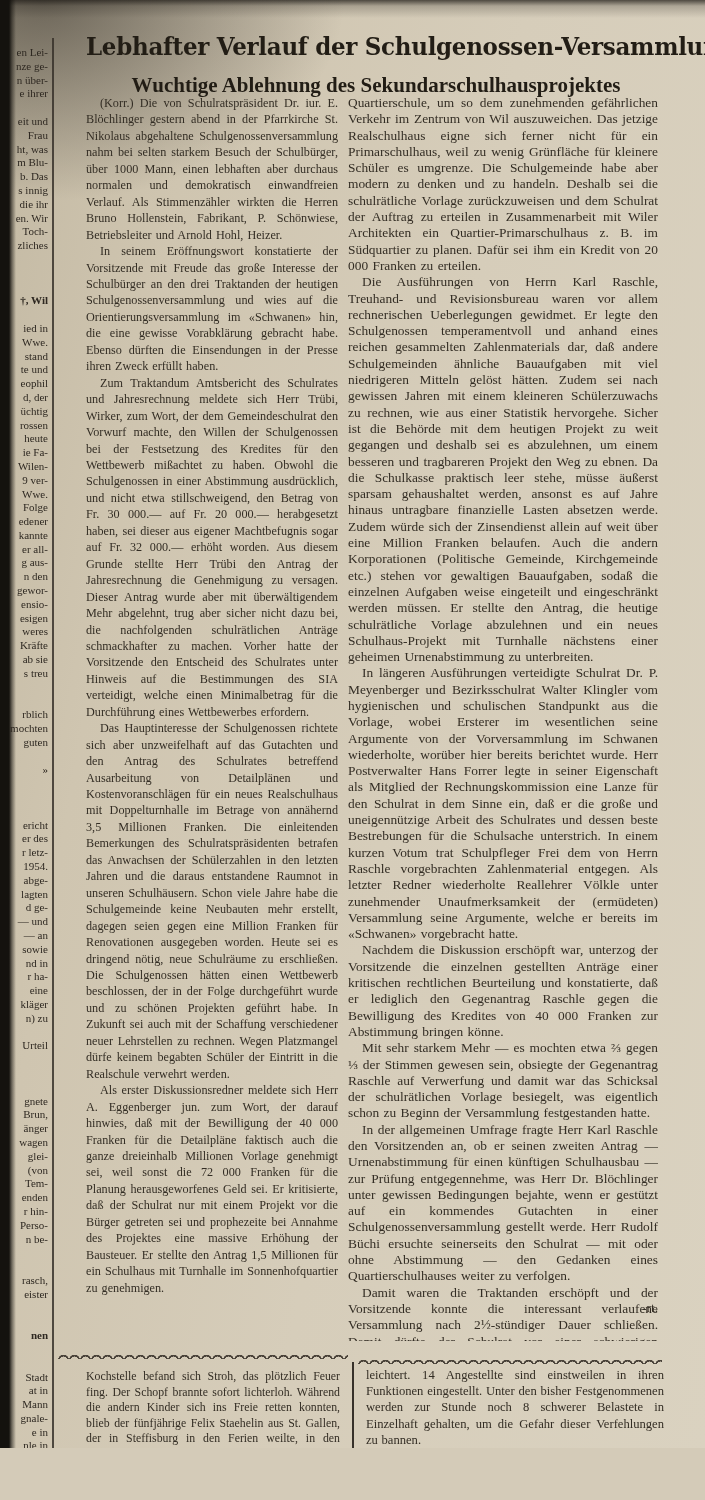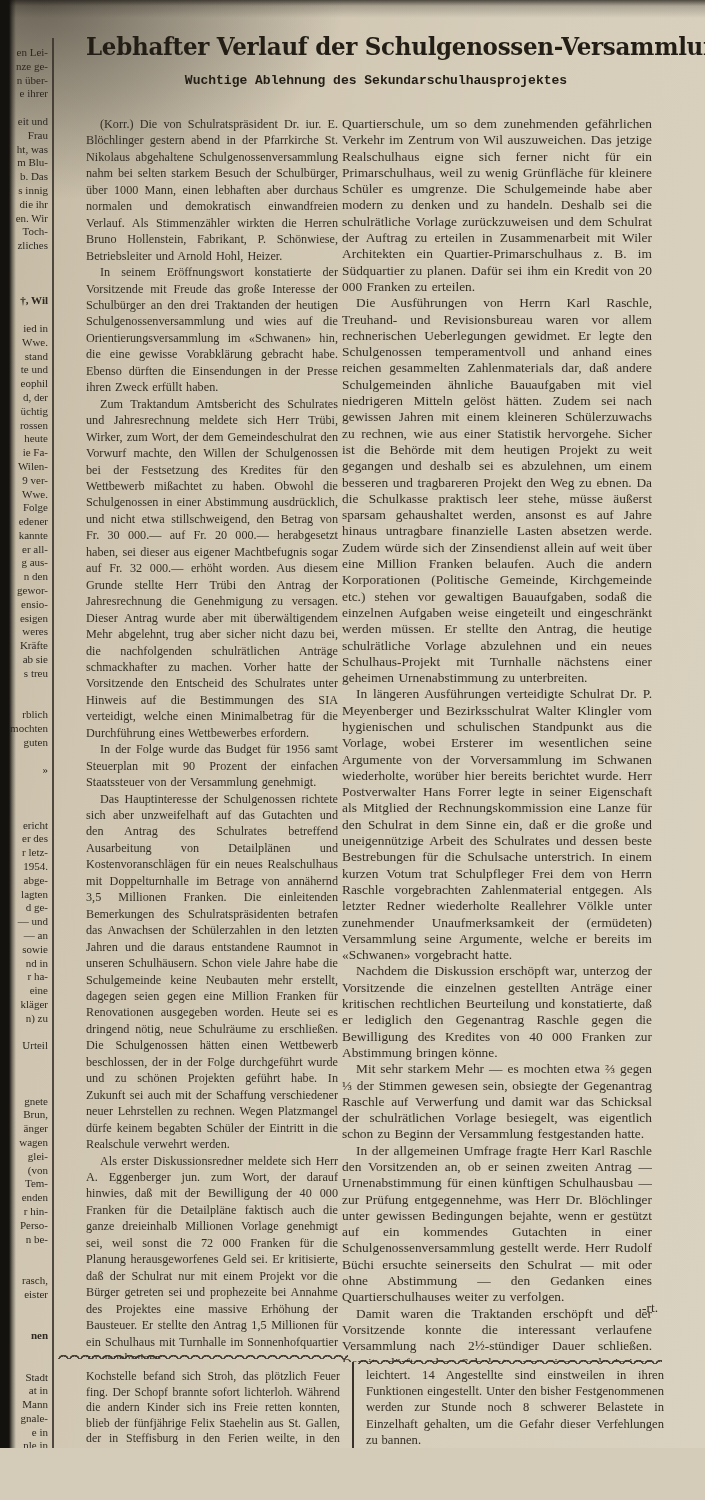--- a/index.html
+++ b/index.html
@@ -30,25 +30,25 @@
   }
   .frag { height:13.8px; white-space:nowrap; overflow:hidden; }
   .frag.bold { font-weight:bold; font-size:11px; }
   
   .headline { position:absolute; left:86px; top:32px; width:580px; text-align:center; color:#221d15; }
   .headline h1 {
     margin:0; font-family:"DejaVu Serif", serif; font-weight:bold;
     font-size:23px; letter-spacing:-0.3px; white-space:nowrap; transform:scaleY(1.06);
   }
   .headline h2 {
-    margin:14px 0 0; font-family:Liberation Mono, monospace; font-weight:bold;
-    font-size:13px; letter-spacing:0; white-space:nowrap;text-align:center;
-  }
-  
-  .cols { position:absolute; left:86px; top:116px; width:580px; display:flex; gap:4px; color:#332d24; }
+    margin:14px 0 0; font-family:Liberation Serif, serif; font-weight:bold;
+    font-size:21px; letter-spacing:0; white-space:nowrap;text-align:center;
+  }
+  
+  .cols { position:absolute; left:86px; top:95px; width:580px; display:flex; gap:10px; color:#332d24; }
   .colL { width:252px; font-size:12.2px; line-height:16.45px; word-spacing:1px; height:1243px; overflow:hidden; }
   .colR { width:310px; font-size:13.4px; line-height:16.3px; word-spacing:1px; height:1246px; overflow:hidden; }
   p.para { margin:0; text-indent:14px; text-align:justify; }
   p.para.cont { text-indent:0; }
   .sig { position:absolute; left:358px; top:1300px; width:300px; text-align:right; padding-right:10px;
          font-size:13.4px; color:#332d24; }
   
   .wavy {
     position:absolute; height:8px; opacity:.9;
     background-image:radial-gradient(circle at 5.5px 9px, rgba(0,0,0,0) 0 3.4px, #3a332b 3.6px 5.2px, rgba(0,0,0,0) 5.5px);
@@ -191,21 +191,20 @@
     <h1>Lebhafter Verlauf der Schulgenossen-Versammlung</h1>
     <h2>Wuchtige Ablehnung des Sekundarschulhausprojektes</h2>
   </div>
 
   <div class="cols">
     <div class="colL">
 
     <p class="para">(Korr.) Die von Schulratspräsident Dr. iur. E. Blöchlinger gestern abend in der Pfarrkirche St. Nikolaus abgehaltene Schulgenossenversammlung nahm bei selten starkem Besuch der Schulbürger, über 1000 Mann, einen lebhaften aber durchaus normalen und demokratisch einwandfreien Verlauf. Als Stimmenzähler wirkten die Herren Bruno Hollenstein, Fabrikant, P. Schönwiese, Betriebsleiter und Arnold Hohl, Heizer.</p>
         <p class="para">In seinem Eröffnungswort konstatierte der Vorsitzende mit Freude das große Interesse der Schulbürger an den drei Traktanden der heutigen Schulgenossenversammlung und wies auf die Orientierungsversammlung im «Schwanen» hin, die eine gewisse Vorabklärung gebracht habe. Ebenso dürften die Einsendungen in der Presse ihren Zweck erfüllt haben.</p>
         <p class="para">Zum Traktandum Amtsbericht des Schulrates und Jahresrechnung meldete sich Herr Trübi, Wirker, zum Wort, der dem Gemeindeschulrat den Vorwurf machte, den Willen der Schulgenossen bei der Festsetzung des Kredites für den Wettbewerb mißachtet zu haben. Obwohl die Schulgenossen in einer Abstimmung ausdrücklich, und nicht etwa stillschweigend, den Betrag von Fr. 30 000.— auf Fr. 20 000.— herabgesetzt haben, sei dieser aus eigener Machtbefugnis sogar auf Fr. 32 000.— erhöht worden. Aus diesem Grunde stellte Herr Trübi den Antrag der Jahresrechnung die Genehmigung zu versagen. Dieser Antrag wurde aber mit überwältigendem Mehr abgelehnt, trug aber sicher nicht dazu bei, die nachfolgenden schulrätlichen Anträge schmackhafter zu machen. Vorher hatte der Vorsitzende den Entscheid des Schulrates unter Hinweis auf die Bestimmungen des SIA verteidigt, welche einen Minimalbetrag für die Durchführung eines Wettbewerbes erfordern.</p>
-        <p class="para">In der Folge wurde das Budget für 1956 samt Steuerplan mit 90 Prozent der einfachen Staatssteuer von der Versammlung genehmigt.</p>
         <p class="para">Das Hauptinteresse der Schulgenossen richtete sich aber unzweifelhaft auf das Gutachten und den Antrag des Schulrates betreffend Ausarbeitung von Detailplänen und Kostenvoranschlägen für ein neues Realschulhaus mit Doppelturnhalle im Betrage von annähernd 3,5 Millionen Franken. Die einleitenden Bemerkungen des Schulratspräsidenten betrafen das Anwachsen der Schülerzahlen in den letzten Jahren und die daraus entstandene Raumnot in unseren Schulhäusern. Schon viele Jahre habe die Schulgemeinde keine Neubauten mehr erstellt, dagegen seien gegen eine Million Franken für Renovationen ausgegeben worden. Heute sei es dringend nötig, neue Schulräume zu erschließen. Die Schulgenossen hätten einen Wettbewerb beschlossen, der in der Folge durchgeführt wurde und zu schönen Projekten geführt habe. In Zukunft sei auch mit der Schaffung verschiedener neuer Lehrstellen zu rechnen. Wegen Platzmangel dürfe keinem begabten Schüler der Eintritt in die Realschule verwehrt werden.</p>
         <p class="para">Als erster Diskussionsredner meldete sich Herr A. Eggenberger jun. zum Wort, der darauf hinwies, daß mit der Bewilligung der 40 000 Franken für die Detailpläne faktisch auch die ganze dreieinhalb Millionen Vorlage genehmigt sei, weil sonst die 72 000 Franken für die Planung herausgeworfenes Geld sei. Er kritisierte, daß der Schulrat nur mit einem Projekt vor die Bürger getreten sei und prophezeite bei Annahme des Projektes eine massive Erhöhung der Bausteuer. Er stellte den Antrag 1,5 Millionen für ein Schulhaus mit Turnhalle im Sonnenhofquartier zu genehmigen.</p>
       </div>
     <div class="colR">
 
     <p class="para cont">Quartierschule, um so dem zunehmenden gefährlichen Verkehr im Zentrum von Wil auszuweichen. Das jetzige Realschulhaus eigne sich ferner nicht für ein Primarschulhaus, weil zu wenig Grünfläche für kleinere Schüler es umgrenze. Die Schulgemeinde habe aber modern zu denken und zu handeln. Deshalb sei die schulrätliche Vorlage zurückzuweisen und dem Schulrat der Auftrag zu erteilen in Zusammenarbeit mit Wiler Architekten ein Quartier-Primarschulhaus z. B. im Südquartier zu planen. Dafür sei ihm ein Kredit von 20 000 Franken zu erteilen.</p>
         <p class="para">Die Ausführungen von Herrn Karl Raschle, Treuhand- und Revisionsbureau waren vor allem rechnerischen Ueberlegungen gewidmet. Er legte den Schulgenossen temperamentvoll und anhand eines reichen gesammelten Zahlenmaterials dar, daß andere Schulgemeinden ähnliche Bauaufgaben mit viel niedrigeren Mitteln gelöst hätten. Zudem sei nach gewissen Jahren mit einem kleineren Schülerzuwachs zu rechnen, wie aus einer Statistik hervorgehe. Sicher ist die Behörde mit dem heutigen Projekt zu weit gegangen und deshalb sei es abzulehnen, um einem besseren und tragbareren Projekt den Weg zu ebnen. Da die Schulkasse praktisch leer stehe, müsse äußerst sparsam gehaushaltet werden, ansonst es auf Jahre hinaus untragbare finanzielle Lasten absetzen werde. Zudem würde sich der Zinsendienst allein auf weit über eine Million Franken belaufen. Auch die andern Korporationen (Politische Gemeinde, Kirchgemeinde etc.) stehen vor gewaltigen Bauaufgaben, sodaß die einzelnen Aufgaben weise eingeteilt und eingeschränkt werden müssen. Er stellte den Antrag, die heutige schulrätliche Vorlage abzulehnen und ein neues Schulhaus-Projekt mit Turnhalle nächstens einer geheimen Urnenabstimmung zu unterbreiten.</p>
         <p class="para">In längeren Ausführungen verteidigte Schulrat Dr. P. Meyenberger und Bezirksschulrat Walter Klingler vom hygienischen und schulischen Standpunkt aus die Vorlage, wobei Ersterer im wesentlichen seine Argumente von der Vorversammlung im Schwanen wiederholte, worüber hier bereits berichtet wurde. Herr Postverwalter Hans Forrer legte in seiner Eigenschaft als Mitglied der Rechnungskommission eine Lanze für den Schulrat in dem Sinne ein, daß er die große und uneigennützige Arbeit des Schulrates und dessen beste Bestrebungen für die Schulsache unterstrich. In einem kurzen Votum trat Schulpfleger Frei dem von Herrn Raschle vorgebrachten Zahlenmaterial entgegen. Als letzter Redner wiederholte Reallehrer Völkle unter zunehmender Unaufmerksamkeit der (ermüdeten) Versammlung seine Argumente, welche er bereits im «Schwanen» vorgebracht hatte.</p>
         <p class="para">Nachdem die Diskussion erschöpft war, unterzog der Vorsitzende die einzelnen gestellten Anträge einer kritischen rechtlichen Beurteilung und konstatierte, daß er lediglich den Gegenantrag Raschle gegen die Bewilligung des Kredites von 40 000 Franken zur Abstimmung bringen könne.</p>
         <p class="para">Mit sehr starkem Mehr — es mochten etwa ⅔ gegen ⅓ der Stimmen gewesen sein, obsiegte der Gegenantrag Raschle auf Verwerfung und damit war das Schicksal der schulrätlichen Vorlage besiegelt, was eigentlich schon zu Beginn der Versammlung festgestanden hatte.</p>

